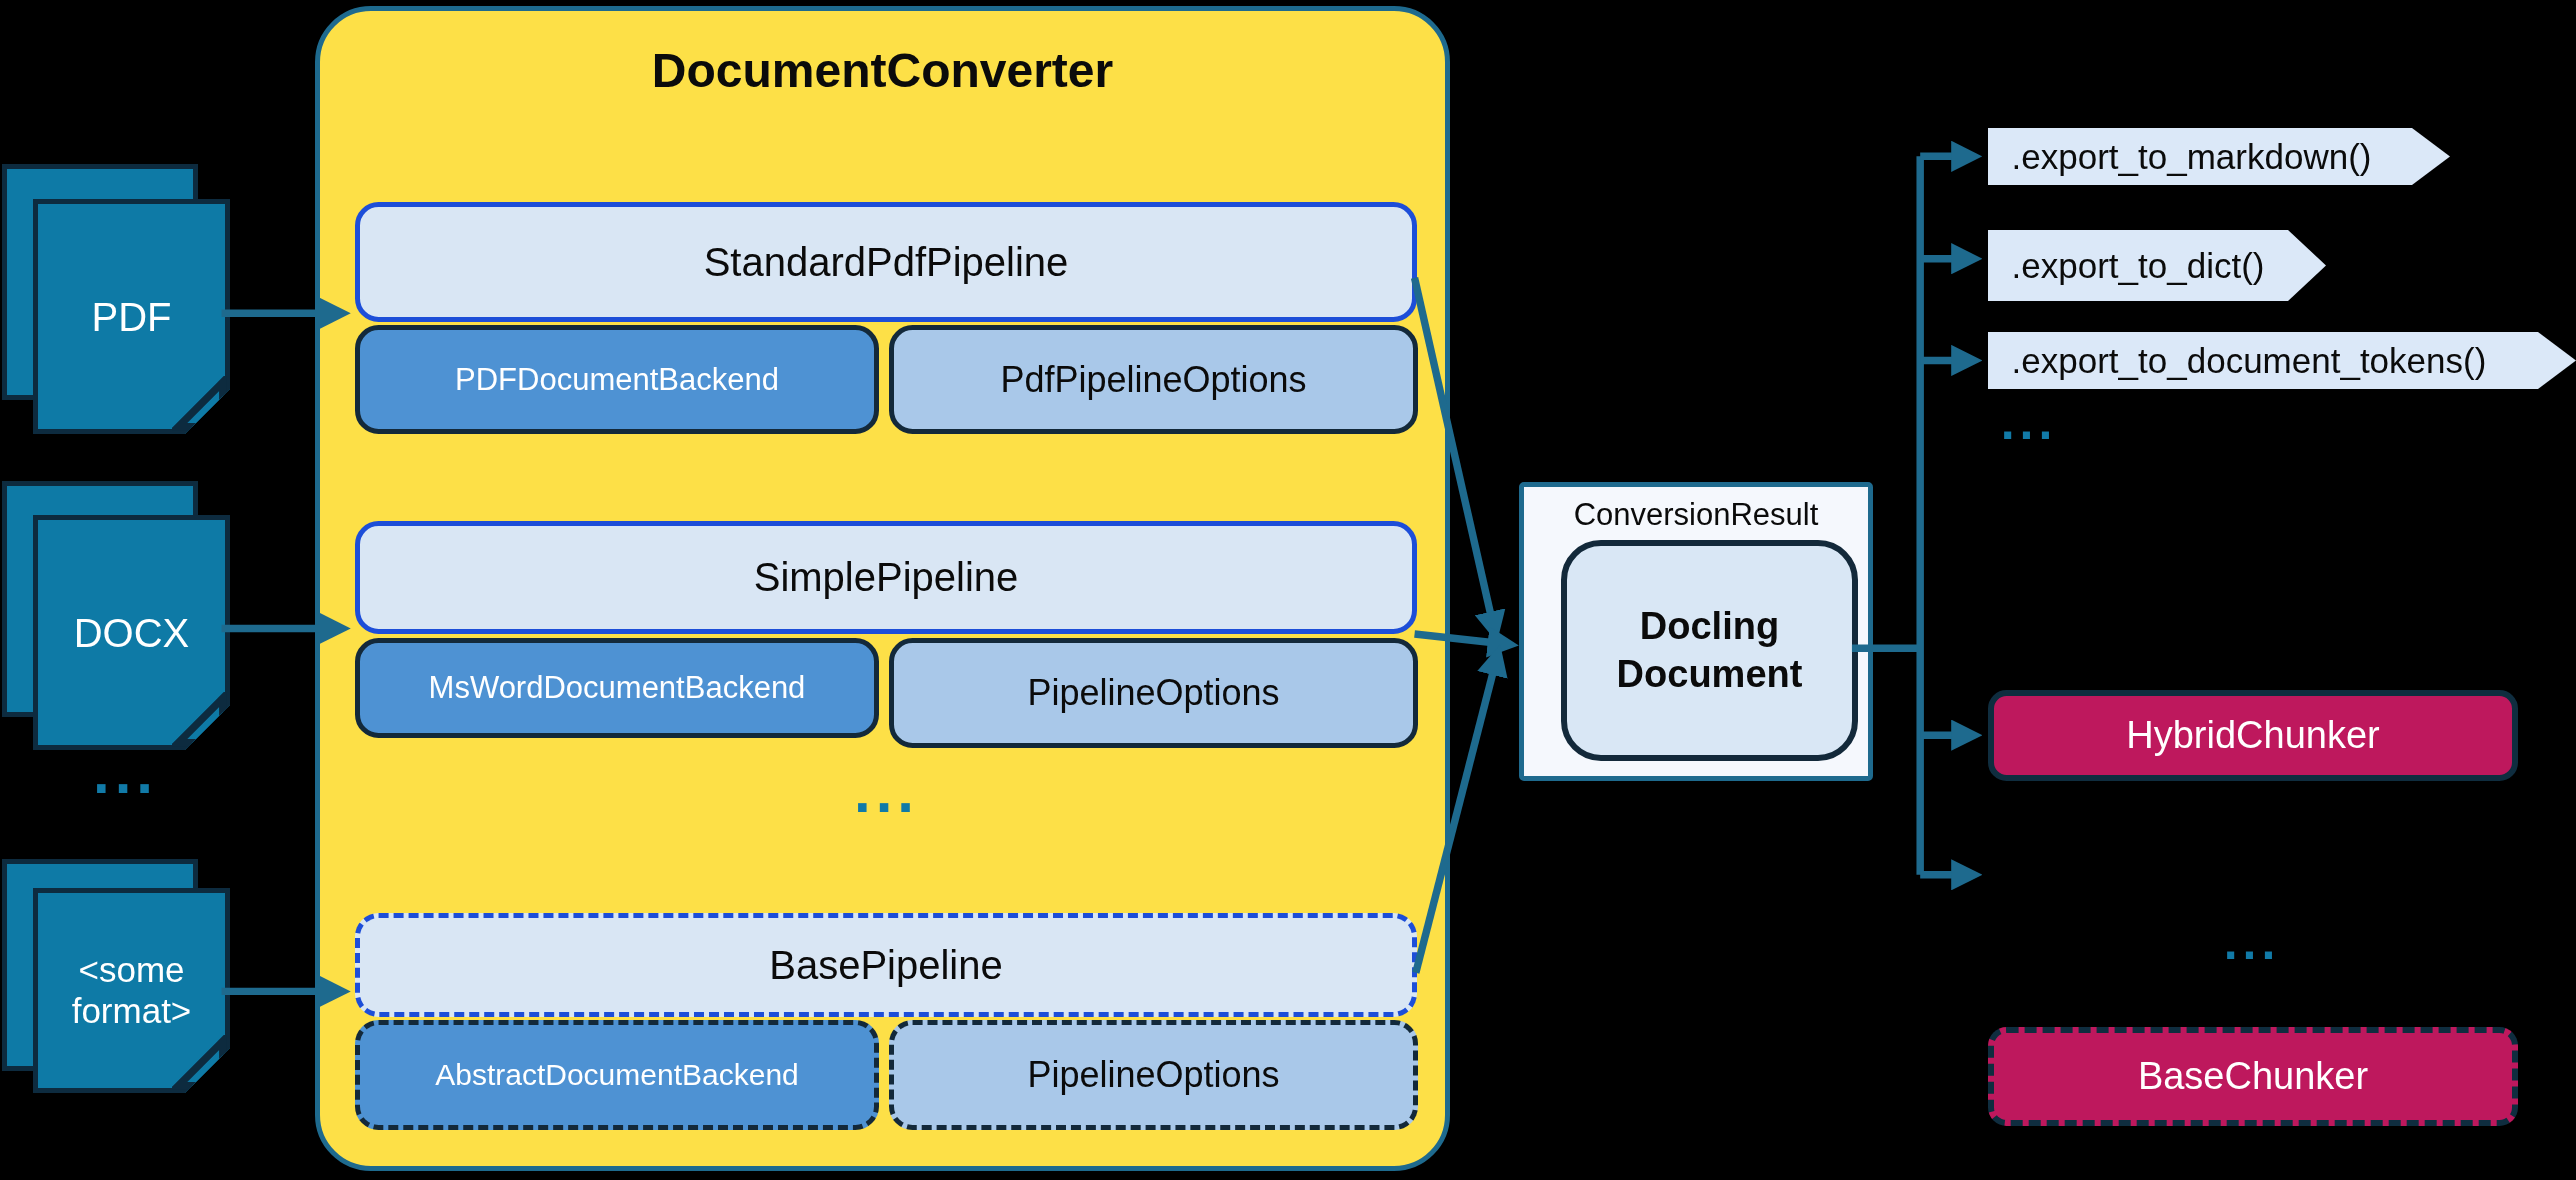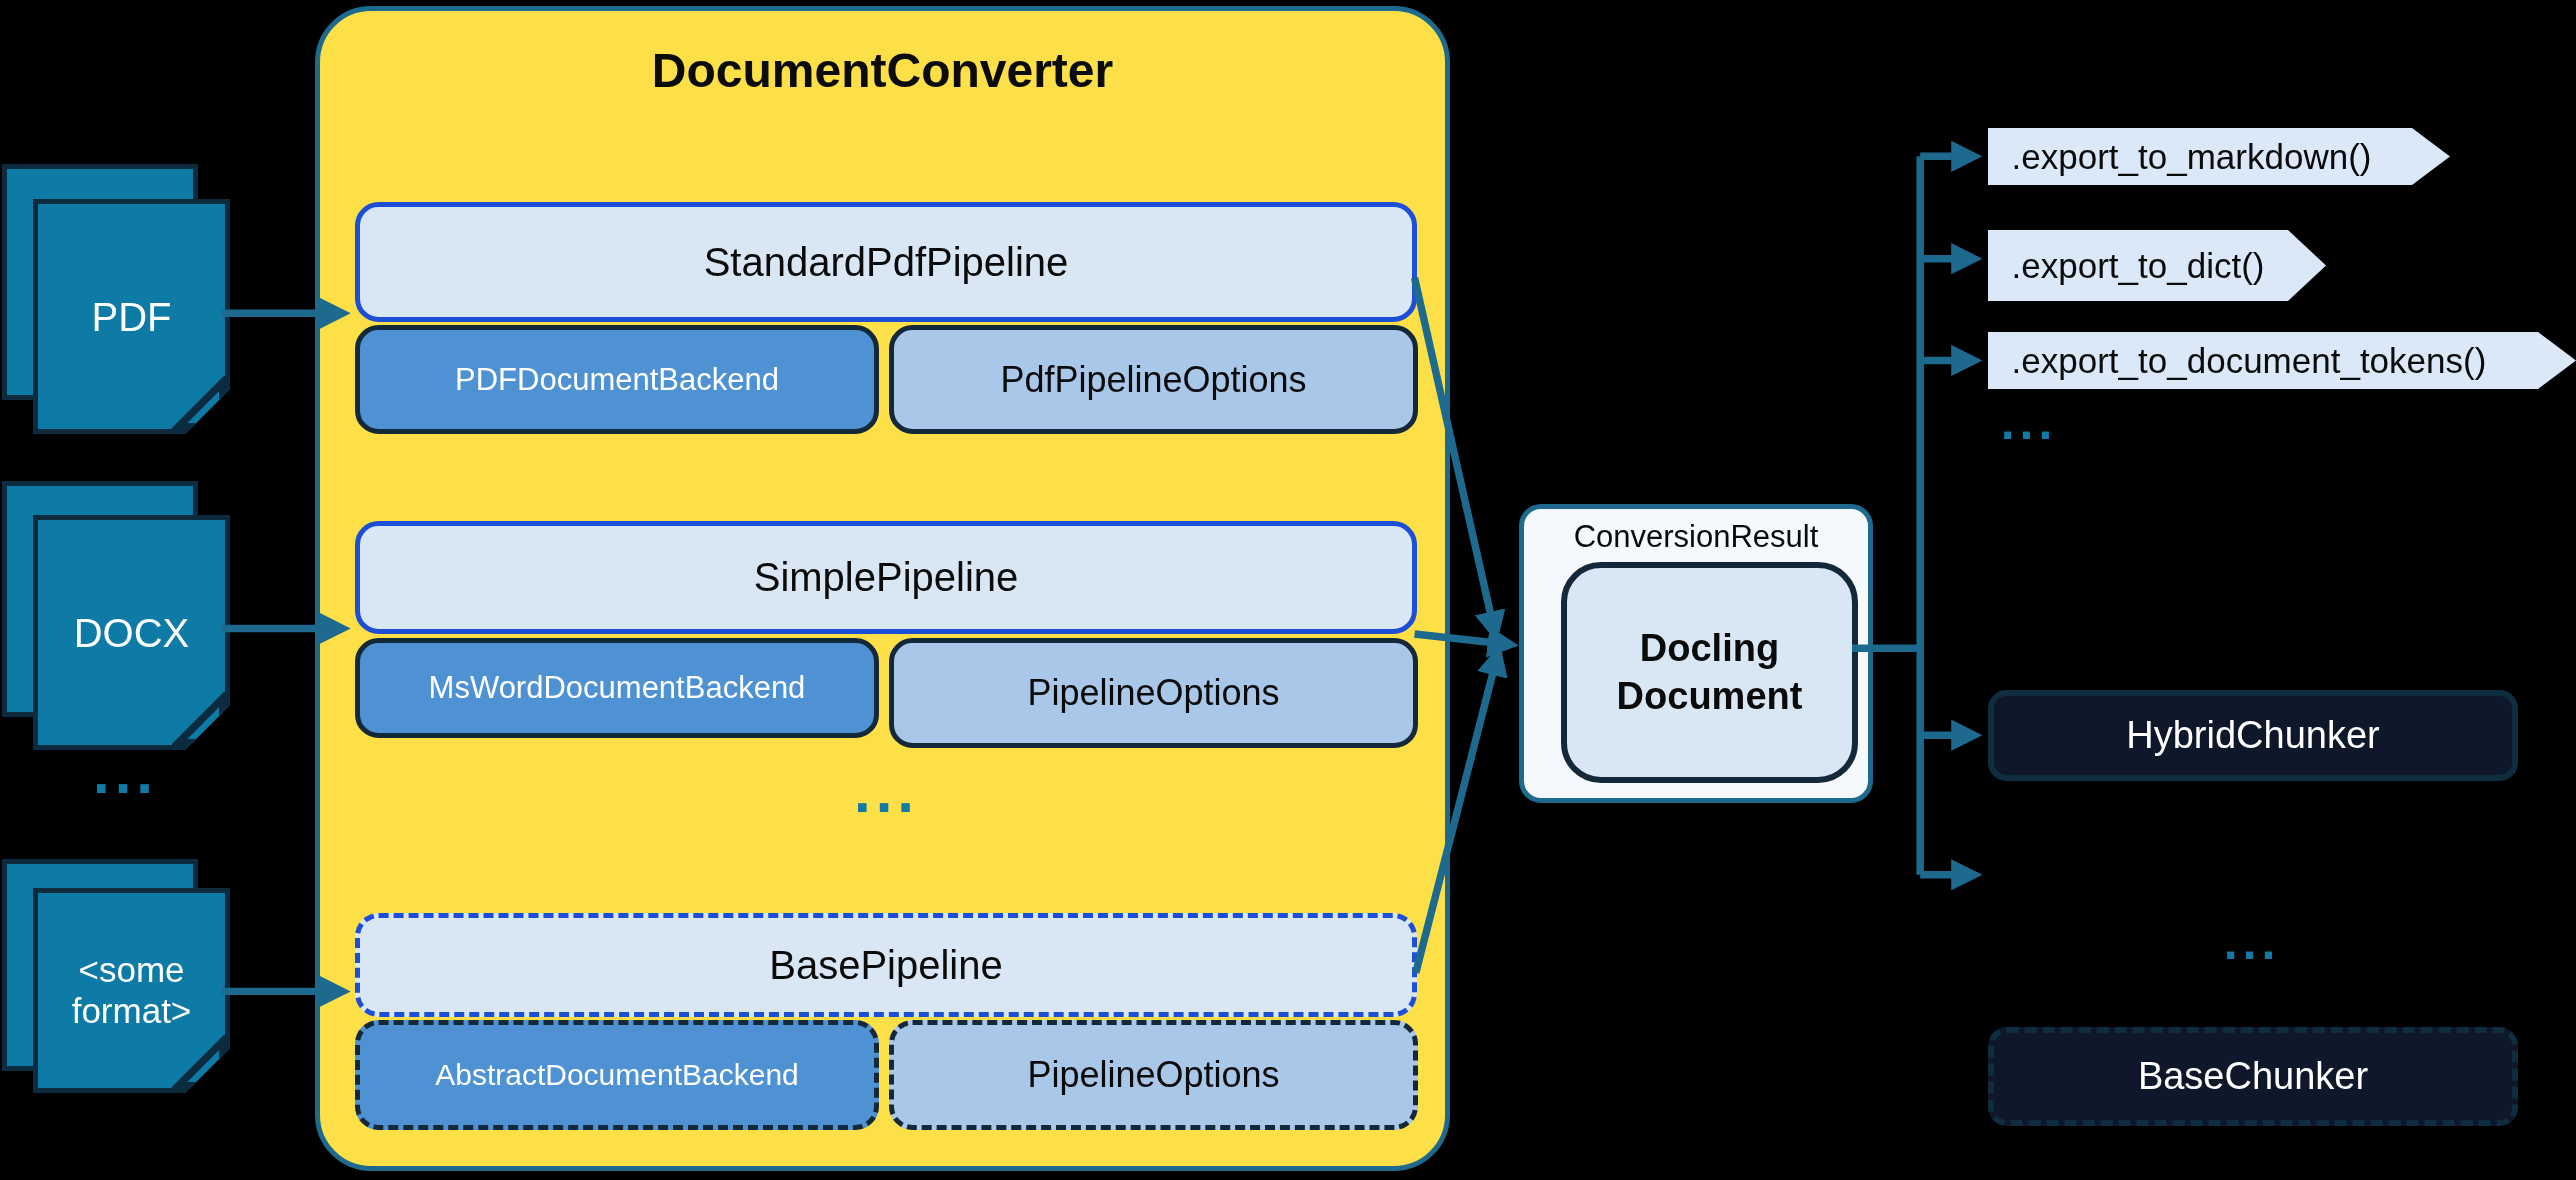--- a/index.html
+++ b/index.html
@@ -27,35 +27,35 @@
 
   .pl-title{background:#d9e6f4;border:5px solid #1d4ed8;border-radius:23.6px;box-sizing:border-box;
             display:flex;align-items:center;justify-content:center;font-size:40px;color:#0b0b0b;}
   .pl-backend{background:#4e92d3;border:5px solid #13293a;border-radius:23.6px;box-sizing:border-box;
               display:flex;align-items:center;justify-content:center;font-size:31px;color:#ffffff;}
   .pl-options{background:#a9c8e9;border:5px solid #13293a;border-radius:23.6px;box-sizing:border-box;
               display:flex;align-items:center;justify-content:center;font-size:36px;color:#0b0b0b;}
   .dashed{border-style:dashed !important;}
 
   
-  #cr{left:1519px;top:504px;width:354px;height:299px;background:#f5f8fd;
-      border:5.6px solid #1e6a8e;border-radius:22px;box-sizing:border-box;}
+  #cr{left:1519px;top:482px;width:354px;height:299px;background:#f5f8fd;
+      border:5.6px solid #1e6a8e;border-radius:5px;box-sizing:border-box;}
   #cr-label{left:0;top:10px;width:100%;text-align:center;font-size:31px;color:#0b0b0b;}
   #docling{left:37px;top:53px;width:297px;height:221px;background:#d9e7f5;
            border:6.2px solid #13293a;border-radius:40px;box-sizing:border-box;
            display:flex;align-items:center;justify-content:center;text-align:center;
            font-size:38px;font-weight:bold;color:#0b0b0b;line-height:1.25;padding:0 43px;}
 
   
   .chev{background:#dbe8f8;display:flex;align-items:center;
         clip-path:polygon(0 0,calc(100% - 38px) 0,100% 50%,calc(100% - 38px) 100%,0 100%);
         font-size:35px;color:#0b0b0b;padding-left:23.6px;box-sizing:border-box;}
 
   
-  .chunker{background:#0f172a;border:6.2px solid #0f2d3f;border-radius:18.6px;box-sizing:border-box;
+  .chunker{background:#be185d;border:6.2px solid #0f2d3f;border-radius:18.6px;box-sizing:border-box;
            display:flex;align-items:center;justify-content:center;font-size:38px;color:#ffffff;}
 
   #overlay{position:absolute;left:0;top:0;z-index:50;pointer-events:none;}
 </style>
 </head>
 <body>
 
 <div id="stage">
 
   <div class="abs doc-back" style="left:1.9px;top:164px;width:186px;height:226px;"></div>

